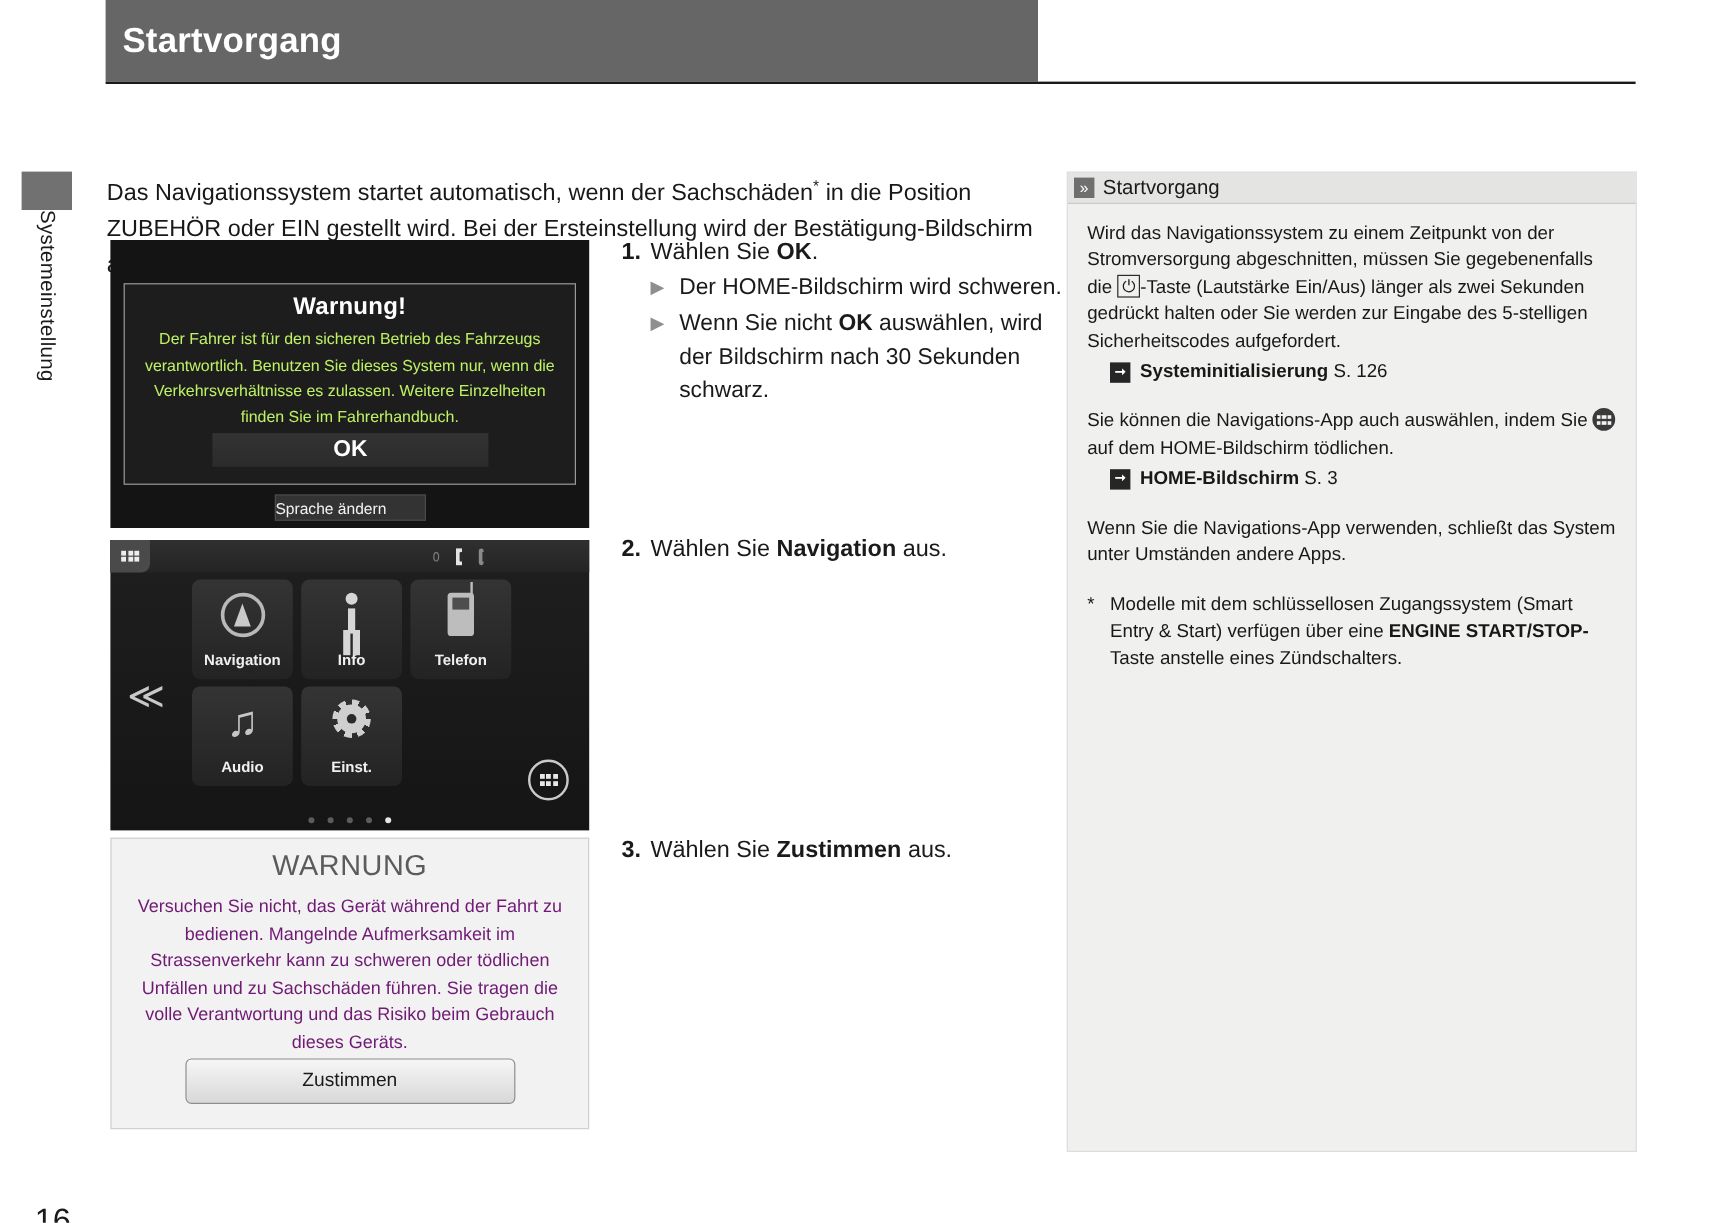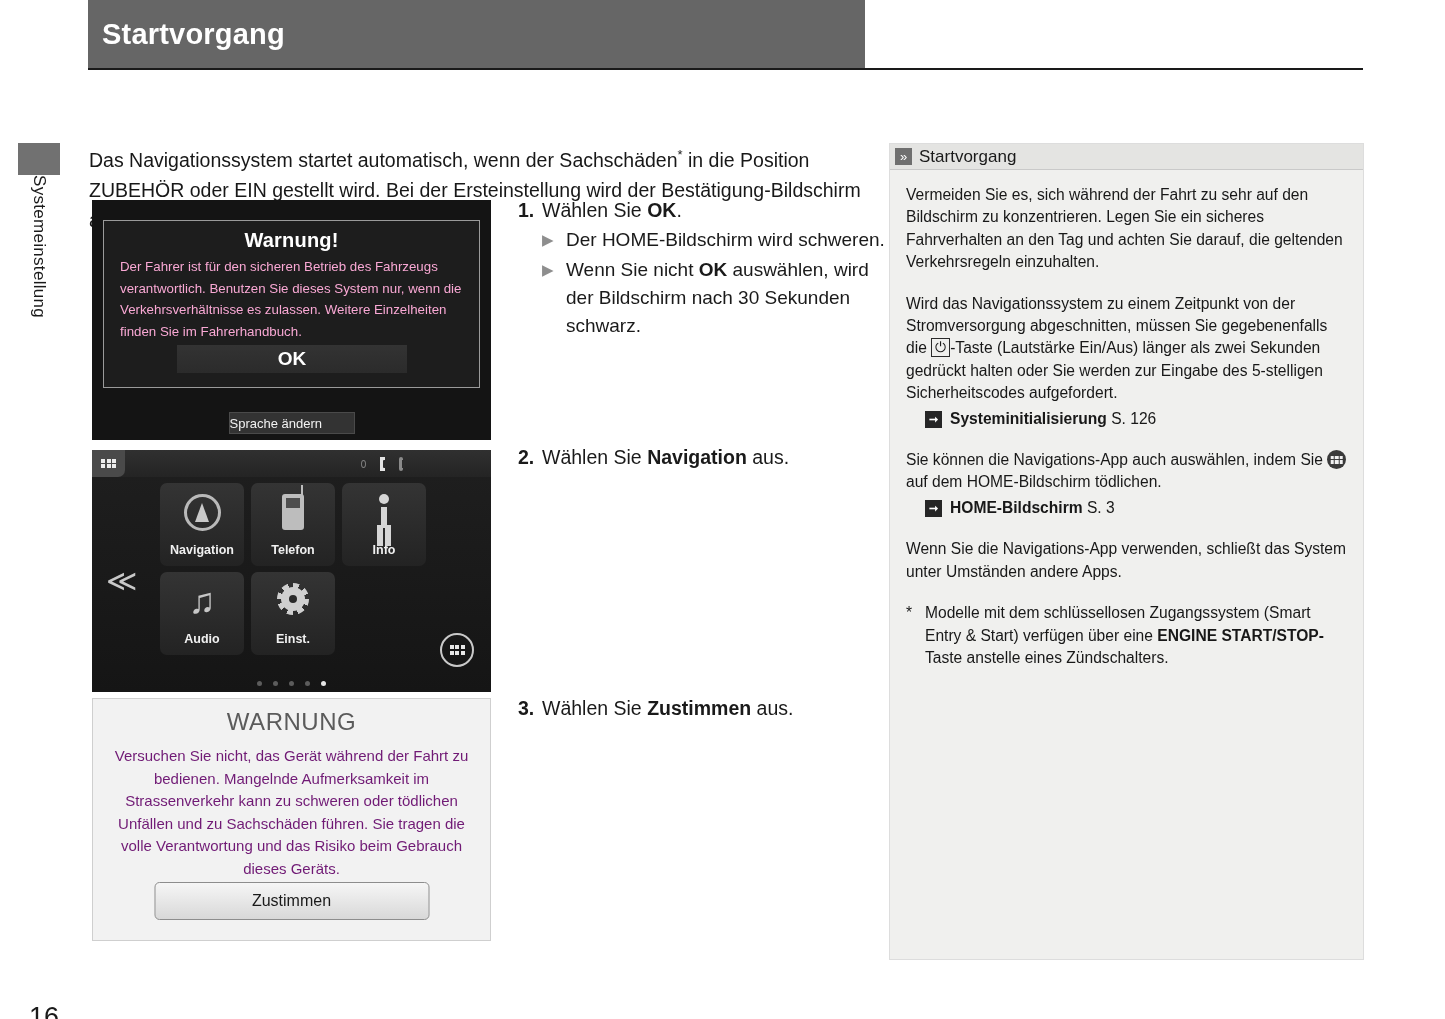--- a/index.html
+++ b/index.html
@@ -46,29 +46,29 @@
   .intro{
     position:absolute; left:89px; top:140px; width:775px;
     font-size:19.5px; line-height:30px; color:#181818;
   }
   .intro sup{ font-size:13px; vertical-align:super; }
 
   
   .shot{ position:absolute; background:#1c1c1c; }
   .shot1{ left:92px; top:200px; width:399px; height:240px; background:#141414; }
   .warn-box{
-    position:absolute; left:11px; top:20px; width:377px; height:168px;
+    position:absolute; left:11px; top:36px; width:377px; height:168px;
     border:1px solid #9a9a9a; background:#1d1d1d;
   }
   .warn-title{
     text-align:center; color:#ffffff; font-size:20px; font-weight:600;
     margin-top:8px; letter-spacing:.2px;
   }
   .warn-body{
-    color:#f9a8d4; font-size:13.3px; line-height:21.5px; text-align:left;
+    color:#bef264; font-size:13.3px; line-height:21.5px; text-align:center;
     padding:4px 16px 0 16px;
   }
   .ok-btn{
     position:absolute; left:73px; bottom:14px; width:230px; height:28px;
     background:linear-gradient(#333333,#2b2b2b);
     display:flex; align-items:center; justify-content:center;
   }
   .ok-btn span{ color:#ffffff; font-size:19px; font-weight:600; }
   .lang-btn{
     position:absolute; left:50%; transform:translateX(-50%); bottom:6px;
@@ -354,29 +354,29 @@
   <div class="tiles">
     <div class="tile-row">
       <div class="tile">
         <span class="tile-icon">
             <span class="ic-nav"></span>
           </span>
         <span class="tile-label">Navigation</span>
       </div>
       <div class="tile">
         <span class="tile-icon">
+            <span class="ic-info"></span>
+          </span>
+        <span class="tile-label">Info</span>
+      </div>
+      <div class="tile">
+        <span class="tile-icon">
             <span class="ic-phone"></span>
           </span>
         <span class="tile-label">Telefon</span>
-      </div>
-      <div class="tile">
-        <span class="tile-icon">
-            <span class="ic-info"></span>
-          </span>
-        <span class="tile-label">Info</span>
       </div>
     </div>
     <div class="tile-row">
       <div class="tile">
         <span class="tile-icon">
             <span class="ic-audio">♫</span>
           </span>
         <span class="tile-label">Audio</span>
       </div>
       <div class="tile">
@@ -445,21 +445,20 @@
   </div>
 </div>
 
 <div class="panel">
   <div class="panel-head">
     <span class="chev-box">»</span>
     <span class="panel-head-title">Startvorgang</span>
   </div>
   <div class="panel-body">
 
-    <div class="p">Vermeiden Sie es, sich während der Fahrt zu sehr auf den Bildschirm zu konzentrieren. Legen Sie ein sicheres Fahrverhalten an den Tag und achten Sie darauf, die geltenden Verkehrsregeln einzuhalten.</div>
 
     <div class="p"><span>Wird das Navigationssystem zu einem Zeitpunkt von der Stromversorgung abgeschnitten, müssen Sie gegebenenfalls die </span><span class="pwr-ico"></span><span>-Taste (Lautstärke Ein/Aus) länger als zwei Sekunden gedrückt halten oder Sie werden zur Eingabe des 5-stelligen Sicherheitscodes aufgefordert.</span>
       <div class="ref">
         <span class="ref-ico">➞</span>
         <span class="ref-txt"><b>Systeminitialisierung</b><span> S. 126</span></span>
       </div>
     </div>
 
     <div class="p"><span>Sie können die Navigations-App auch auswählen, indem Sie </span><span class="apps-ico"><span class="grid6">
             <i></i>

